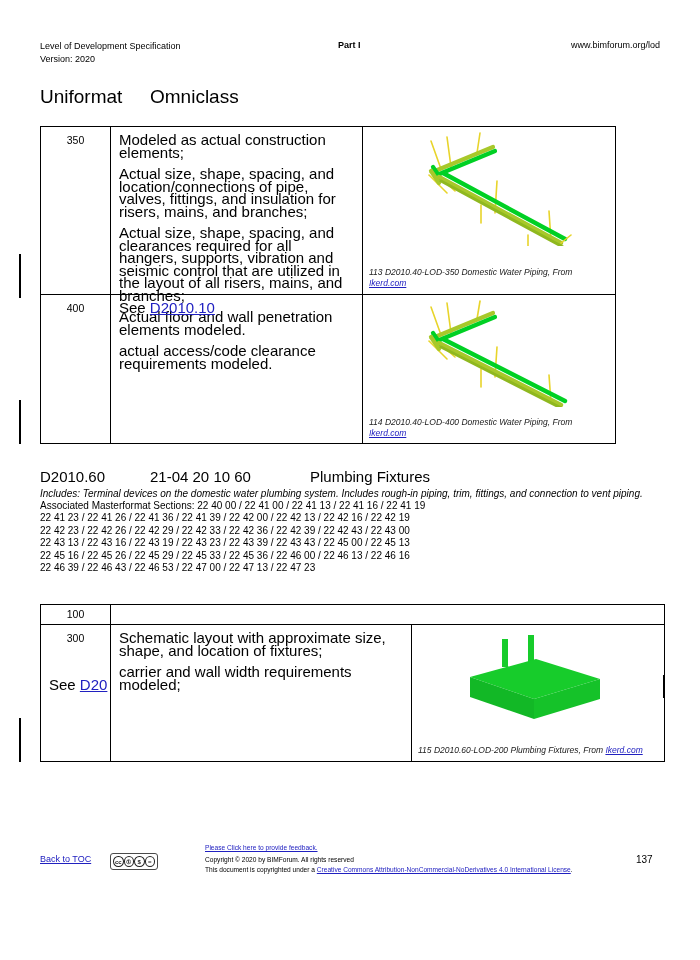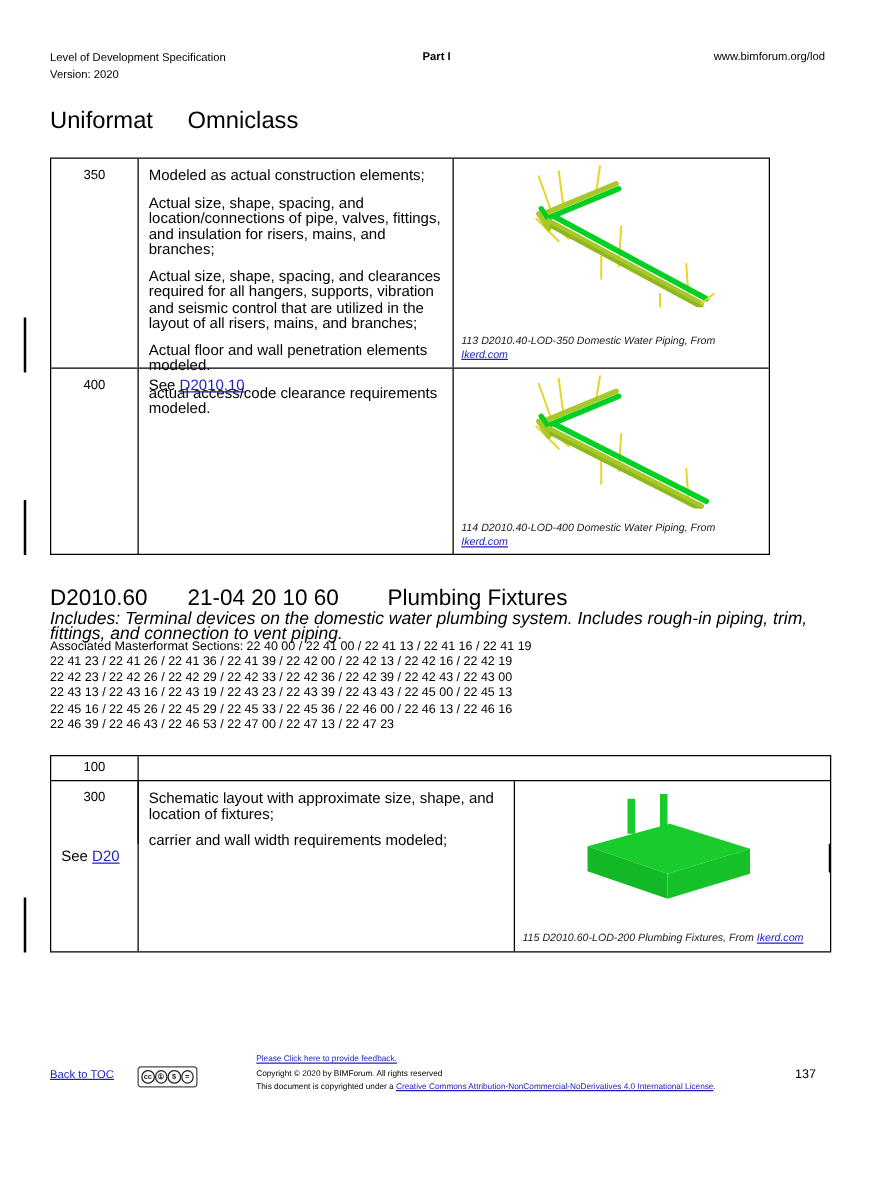--- a/index.html
+++ b/index.html
@@ -30,41 +30,41 @@
   
   .tbl { position: absolute; border: 1px solid #000; border-collapse: collapse; }
   .tbl .row { position: relative; border-bottom: 1px solid #000; display: flex; }
   .tbl .row:last-child { border-bottom: none; }
   .c-lod {
     width: 70px; flex: 0 0 70px; border-right: 1px solid #000;
     font-size: 10.5px; text-align: center; padding-top: 7px;
   }
   .c-desc {
     flex: 1 1 auto; border-right: 1px solid #000;
-    font-size: 12px; padding: 7px 8px 6px 8px; line-height: 12.5px;
+    font-size: 15px; padding: 7px 8px 6px 8px; line-height: 12.5px;
   }
   .c-img { width: 252px; flex: 0 0 252px; position: relative; }
   .c-desc p { margin: 0 0 9px 0; }
   .c-desc p:last-child { margin-bottom: 0; }
 
   a.link { color: #2020c0; text-decoration: underline; }
 
   .caption {
     position: absolute; left: 6px; right: 6px; bottom: 5px;
     font-size: 8.5px; font-style: italic; color: #1a1a1a; line-height: 11px;
   }
   .caption a { color: #2020c0; text-decoration: underline; font-style: italic; }
 
   
   .sect { position: absolute; left: 40px; width: 625px; }
-  .sect-head { position: relative; height: 18px; font-size: 18px; }
+  .sect-head { position: relative; height: 18px; font-size: 15px; }
   .sect-head .s-code { position: absolute; left: 0; top: 0; }
   .sect-head .s-omni { position: absolute; left: 110px; top: 0; }
   .sect-head .s-name { position: absolute; left: 270px; top: 0; }
-  .sect-inc { font-size: 14px; font-style: italic; line-height: 12px; margin-top: 2px; }
+  .sect-inc { font-size: 10px; font-style: italic; line-height: 12px; margin-top: 2px; }
   .sect-mf { font-size: 10px; line-height: 12.4px; }
 
   
   .footer { position: absolute; left: 0; top: 840px; width: 700px; height: 60px; }
   .f-toc { position: absolute; left: 40px; top: 14px; font-size: 9px; }
   .f-toc a { color: #2020c0; text-decoration: underline; }
   .cc-badge {
     position: absolute; left: 110px; top: 13px;
     width: 48px; height: 17px; border: 1px solid #4a4a4a; border-radius: 3px;
     background: #ffffff; display: flex; align-items: center; justify-content: space-around;

